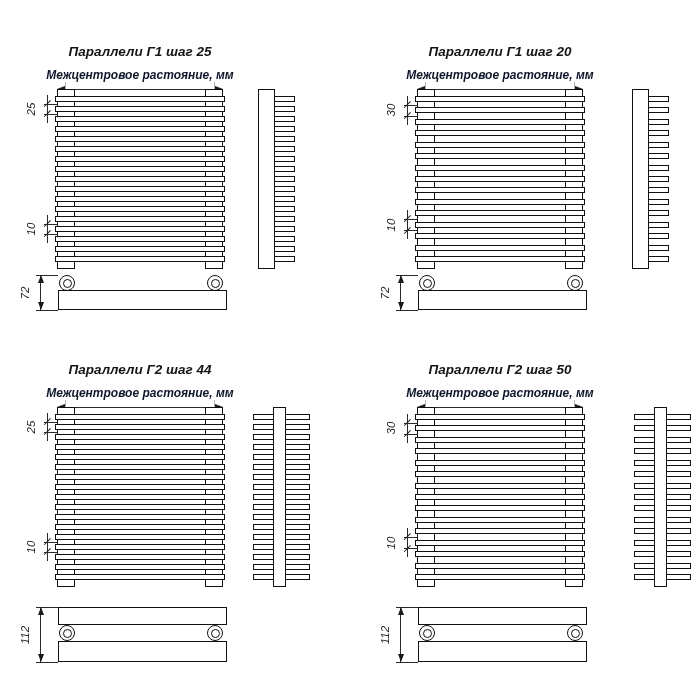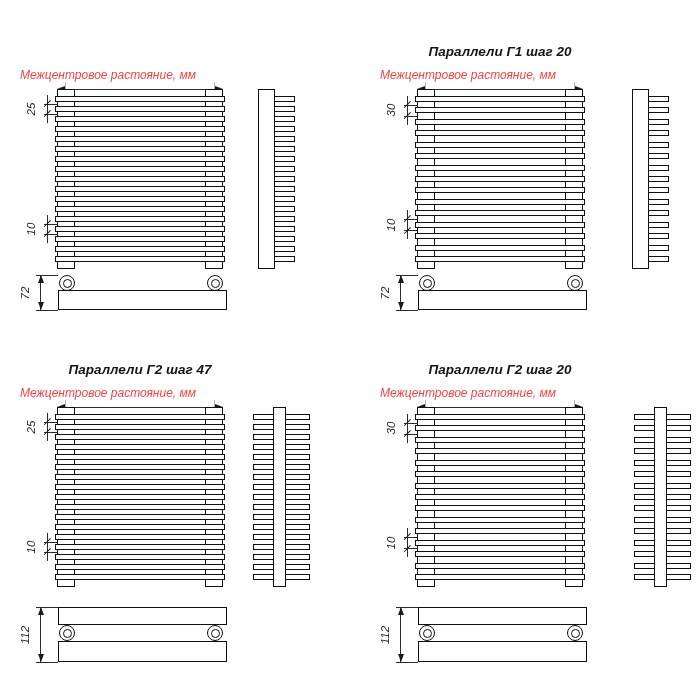--- a/index.html
+++ b/index.html
@@ -1,33 +1,34 @@
 <!DOCTYPE html>
 <html><head>
 <meta charset="utf-8">
 <style>
   html,body{margin:0;padding:0;background:#fff;}
   #canvas{position:relative;width:700px;height:700px;background:#ffffff;overflow:hidden;
           font-family:"Liberation Sans",sans-serif;}
   .abs{position:absolute;box-sizing:border-box;}
   .t-title{font-style:italic;font-weight:700;font-size:13.5px;line-height:16px;color:#151515;text-align:center;}
-  .t-sub{font-style:italic;font-weight:400;font-size:12px;line-height:14px;color:#ef4444;text-align:left;}
+  .t-sub{font-style:italic;font-weight:700;font-size:12px;line-height:14px;color:#0f172a;text-align:center;}
   .vlab{font-style:italic;font-weight:400;font-size:11.5px;line-height:14px;color:#222;
         text-align:center;white-space:nowrap;transform:rotate(-90deg);}
   .obj{background:#ffffff;border:1.6px solid #101010;}
   .line{background:#2a2a2a;}
   .ext{background:#b5b5b5;}
   .tick{background:#1a1a1a;transform:rotate(-45deg);}
   .circ{background:#ffffff;border:1.8px solid #101010;border-radius:50%;}
   .circ-in{background:#ffffff;border:1.5px solid #101010;border-radius:50%;}
 </style>
 </head>
 <body>
 
 <div id="canvas">
+    <div class="abs t-title" style="left: 20px; top: 44px; width: 240px;">Параллели Г1 шаг 25</div>
     <div class="abs t-sub" style="left: 20px; top: 68px; width: 240px;">Межцентровое растояние, мм</div>
     <div class="abs ext" style="left: 65px; top: 82px; width: 1px; height: 13px;"></div>
     <div class="abs ext" style="left: 214px; top: 82px; width: 1px; height: 13px;"></div>
     <div class="abs line" style="left: 57px; top: 89px; width: 166px; height: 1px;"></div>
     <div class="abs " style="left: 57px; top: 86px; width: 0px; height: 0px; background: none; border-top: 3px solid transparent; border-bottom: 3px solid transparent; border-right: 8px solid rgb(26, 26, 26);"></div>
     <div class="abs " style="left: 215px; top: 86px; width: 0px; height: 0px; background: none; border-top: 3px solid transparent; border-bottom: 3px solid transparent; border-left: 8px solid rgb(26, 26, 26);"></div>
     <div class="abs obj" style="left: 57px; top: 89px; width: 18px; height: 180px;"></div>
     <div class="abs obj" style="left: 205px; top: 89px; width: 18px; height: 180px;"></div>
     <div class="abs obj" style="left: 55px; top: 96px; width: 170px; height: 6px;"></div>
     <div class="abs obj" style="left: 55px; top: 106px; width: 170px; height: 6px;"></div>
@@ -143,21 +144,21 @@
     <div class="abs line" style="left: 407px; top: 95.7143px; width: 1px; height: 29.4286px;"></div>
     <div class="abs tick" style="left: 402.5px; top: 104.014px; width: 9px; height: 1.4px;"></div>
     <div class="abs tick" style="left: 402.5px; top: 115.443px; width: 9px; height: 1.4px;"></div>
     <div class="abs vlab" style="left: 371px; top: 103.429px; width: 40px;">30</div>
     <div class="abs line" style="left: 404px; top: 219px; width: 14px; height: 1px;"></div>
     <div class="abs line" style="left: 404px; top: 230.429px; width: 14px; height: 1px;"></div>
     <div class="abs line" style="left: 407px; top: 210px; width: 1px; height: 29.4286px;"></div>
     <div class="abs tick" style="left: 402.5px; top: 218.3px; width: 9px; height: 1.4px;"></div>
     <div class="abs tick" style="left: 402.5px; top: 229.729px; width: 9px; height: 1.4px;"></div>
     <div class="abs vlab" style="left: 371px; top: 217.714px; width: 40px;">10</div>
-    <div class="abs t-title" style="left: 20px; top: 362px; width: 240px;">Параллели Г2 шаг 47</div>
+    <div class="abs t-title" style="left: 20px; top: 362px; width: 240px;">Параллели Г2 шаг 44</div>
     <div class="abs t-sub" style="left: 20px; top: 386px; width: 240px;">Межцентровое растояние, мм</div>
     <div class="abs ext" style="left: 65px; top: 400px; width: 1px; height: 13px;"></div>
     <div class="abs ext" style="left: 214px; top: 400px; width: 1px; height: 13px;"></div>
     <div class="abs line" style="left: 57px; top: 407px; width: 166px; height: 1px;"></div>
     <div class="abs " style="left: 57px; top: 404px; width: 0px; height: 0px; background: none; border-top: 3px solid transparent; border-bottom: 3px solid transparent; border-right: 8px solid rgb(26, 26, 26);"></div>
     <div class="abs " style="left: 215px; top: 404px; width: 0px; height: 0px; background: none; border-top: 3px solid transparent; border-bottom: 3px solid transparent; border-left: 8px solid rgb(26, 26, 26);"></div>
     <div class="abs obj" style="left: 57px; top: 407px; width: 18px; height: 180px;"></div>
     <div class="abs obj" style="left: 205px; top: 407px; width: 18px; height: 180px;"></div>
     <div class="abs obj" style="left: 55px; top: 414px; width: 170px; height: 6px;"></div>
     <div class="abs obj" style="left: 55px; top: 424px; width: 170px; height: 6px;"></div>
@@ -228,21 +229,21 @@
     <div class="abs line" style="left: 47px; top: 413px; width: 1px; height: 28px;"></div>
     <div class="abs tick" style="left: 42.5px; top: 421.3px; width: 9px; height: 1.4px;"></div>
     <div class="abs tick" style="left: 42.5px; top: 431.3px; width: 9px; height: 1.4px;"></div>
     <div class="abs vlab" style="left: 11px; top: 420px; width: 40px;">25</div>
     <div class="abs line" style="left: 44px; top: 542px; width: 14px; height: 1px;"></div>
     <div class="abs line" style="left: 44px; top: 552px; width: 14px; height: 1px;"></div>
     <div class="abs line" style="left: 47px; top: 533px; width: 1px; height: 28px;"></div>
     <div class="abs tick" style="left: 42.5px; top: 541.3px; width: 9px; height: 1.4px;"></div>
     <div class="abs tick" style="left: 42.5px; top: 551.3px; width: 9px; height: 1.4px;"></div>
     <div class="abs vlab" style="left: 11px; top: 540px; width: 40px;">10</div>
-    <div class="abs t-title" style="left: 380px; top: 362px; width: 240px;">Параллели Г2 шаг 20</div>
+    <div class="abs t-title" style="left: 380px; top: 362px; width: 240px;">Параллели Г2 шаг 50</div>
     <div class="abs t-sub" style="left: 380px; top: 386px; width: 240px;">Межцентровое растояние, мм</div>
     <div class="abs ext" style="left: 425px; top: 400px; width: 1px; height: 13px;"></div>
     <div class="abs ext" style="left: 574px; top: 400px; width: 1px; height: 13px;"></div>
     <div class="abs line" style="left: 417px; top: 407px; width: 166px; height: 1px;"></div>
     <div class="abs " style="left: 417px; top: 404px; width: 0px; height: 0px; background: none; border-top: 3px solid transparent; border-bottom: 3px solid transparent; border-right: 8px solid rgb(26, 26, 26);"></div>
     <div class="abs " style="left: 575px; top: 404px; width: 0px; height: 0px; background: none; border-top: 3px solid transparent; border-bottom: 3px solid transparent; border-left: 8px solid rgb(26, 26, 26);"></div>
     <div class="abs obj" style="left: 417px; top: 407px; width: 18px; height: 180px;"></div>
     <div class="abs obj" style="left: 565px; top: 407px; width: 18px; height: 180px;"></div>
     <div class="abs obj" style="left: 415px; top: 414px; width: 170px; height: 6px;"></div>
     <div class="abs obj" style="left: 415px; top: 425.429px; width: 170px; height: 6px;"></div>

